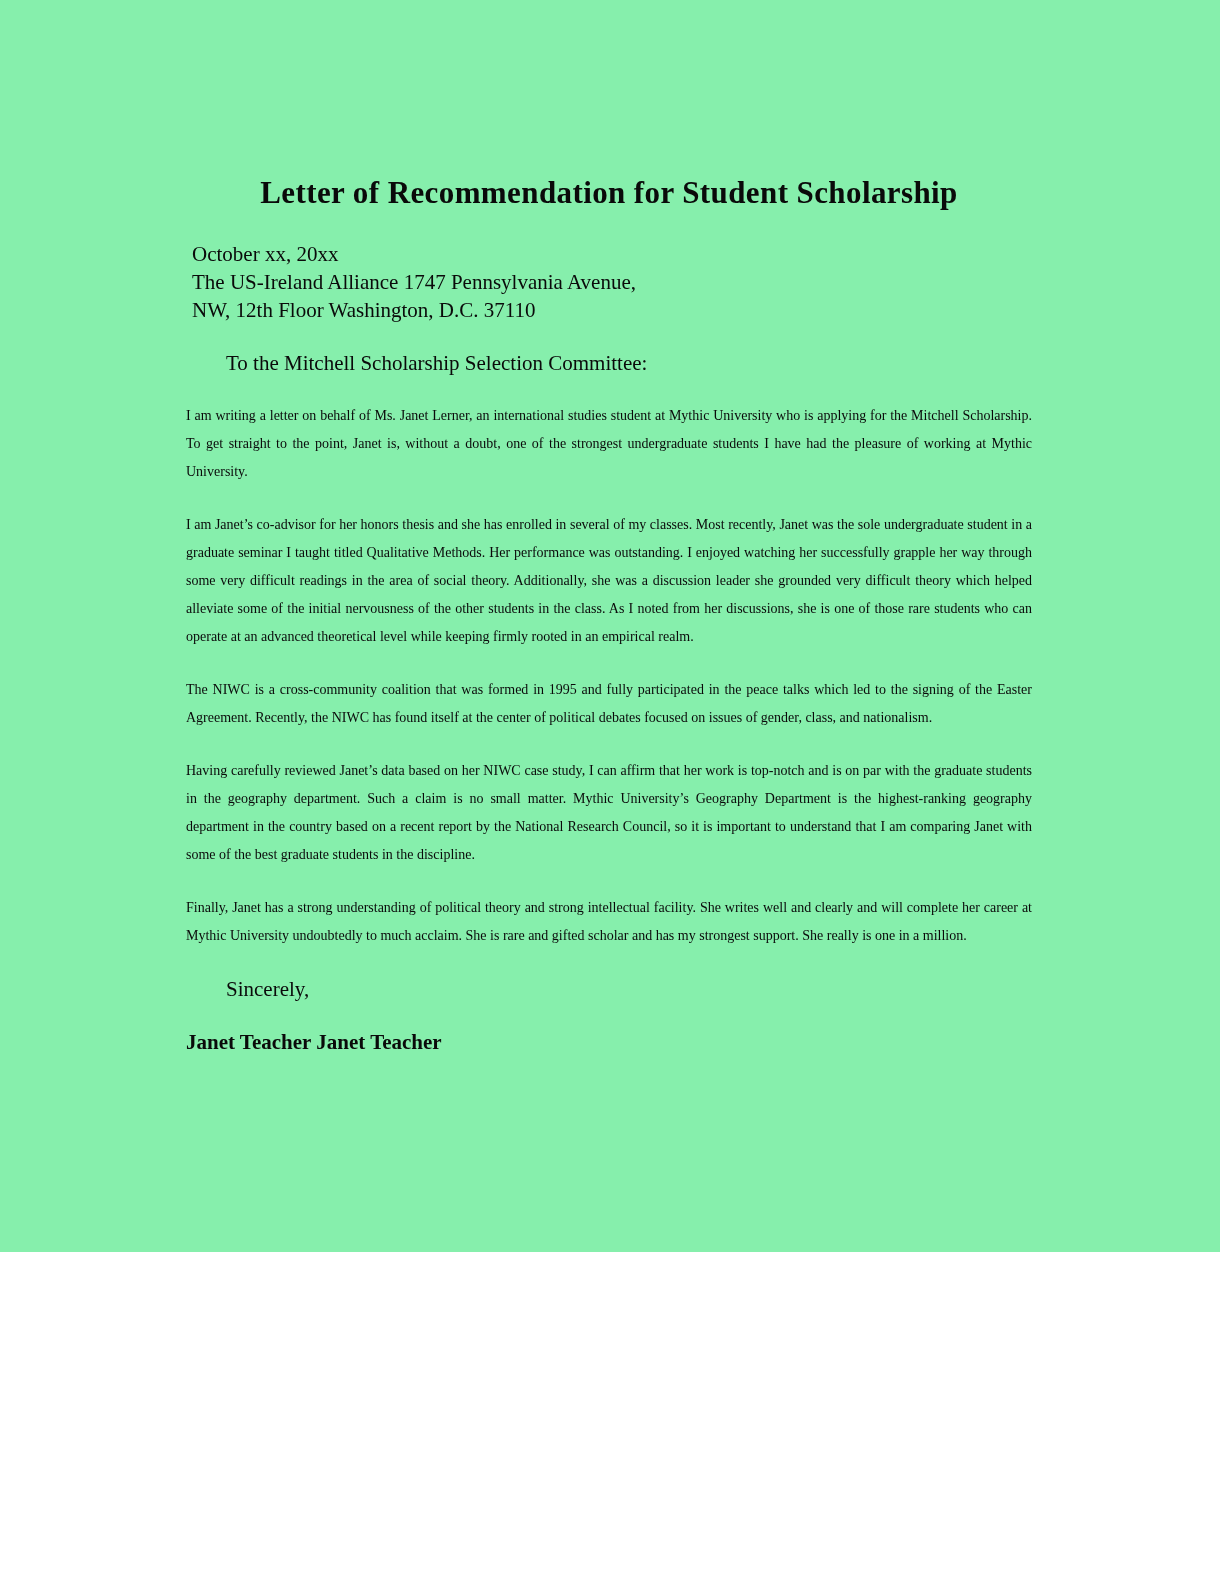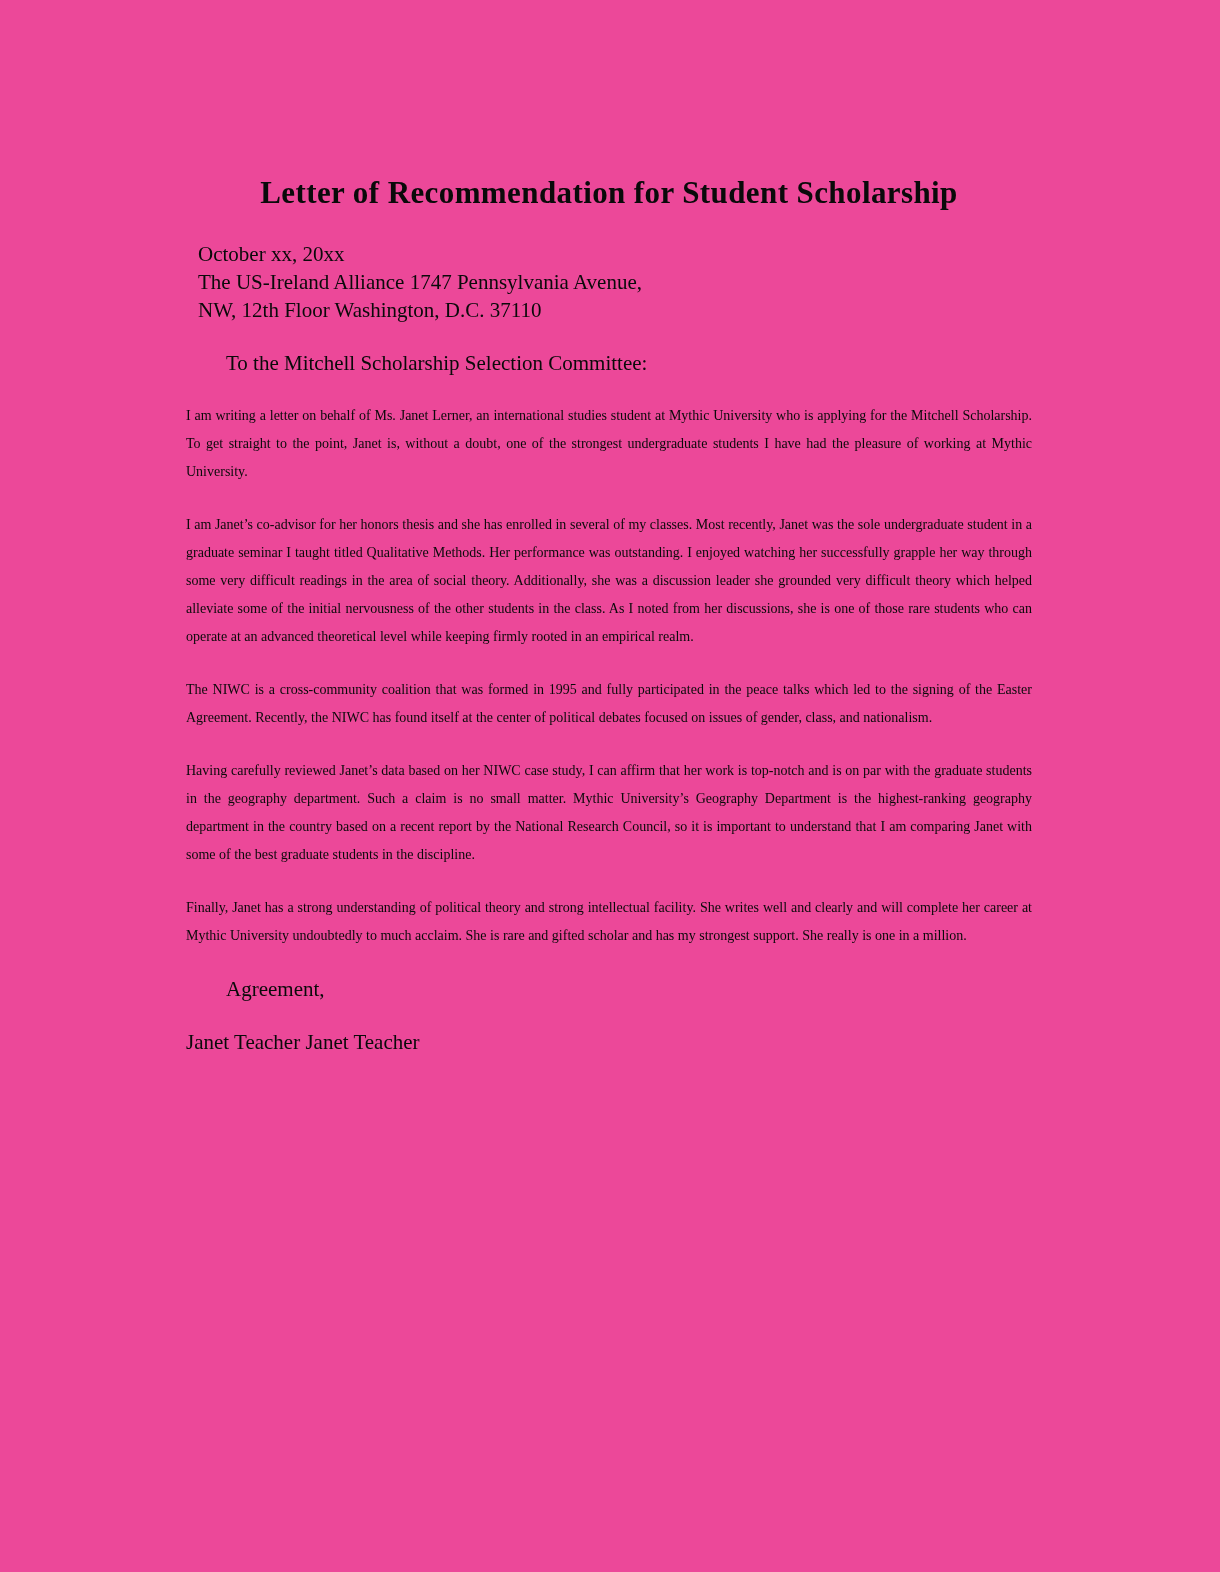--- a/index.html
+++ b/index.html
@@ -3,60 +3,61 @@
 <meta charset="utf-8">
 <style>
   html, body {
     margin: 0;
     padding: 0;
     background: #ffffff;
   }
   .page {
     position: relative;
     width: 1220px;
-    height: 1572px;
-    background: #ec4899;
+    height: 1252px;
+    background: #86efac;
     overflow: hidden;
     font-family: "Liberation Serif", "DejaVu Serif", serif;
     color: #0a0a0a;
   }
   .content {
     position: absolute;
     left: 186px;
     top: 0;
     width: 846px;
   }
   .doc-title {
     margin: 174px 0 28px 0;
     text-align: center;
     font-size: 31px;
     line-height: 38px;
     font-weight: 700;
     letter-spacing: 0.4px;
     white-space: nowrap;
   }
   .header-block {
-    margin: 12px;
+    margin: 6px;
   }
   .text-line {
     font-size: 21px;
     line-height: 28px;
   }
   .block {
     margin-top: 25px;
     margin-left: 40px;
   }
   .para {
     margin: 25px 0 0 0;
     font-size: 14px;
     line-height: 28px;
     text-align: justify;
   }
   .sig-block {
     margin-top: 25px;
+    font-weight: bold;
   }
 </style>
 </head>
 <body>
 
 <div class="page">
   <div class="content">
 
     <h1 class="doc-title">Letter of Recommendation for Student Scholarship</h1>
 
@@ -71,20 +72,20 @@
     <p class="para">I am writing a letter on behalf of Ms. Janet Lerner, an international studies student at Mythic University who is applying for the Mitchell Scholarship. To get straight to the point, Janet is, without a doubt, one of the strongest undergraduate students I have had the pleasure of working at Mythic University.</p>
 
     <p class="para">I am Janet’s co-advisor for her honors thesis and she has enrolled in several of my classes. Most recently, Janet was the sole undergraduate student in a graduate seminar I taught titled Qualitative Methods. Her performance was outstanding. I enjoyed watching her successfully grapple her way through some very difficult readings in the area of social theory. Additionally, she was a discussion leader she grounded very difficult theory which helped alleviate some of the initial nervousness of the other students in the class. As I noted from her discussions, she is one of those rare students who can operate at an advanced theoretical level while keeping firmly rooted in an empirical realm.</p>
 
     <p class="para">The NIWC is a cross-community coalition that was formed in 1995 and fully participated in the peace talks which led to the signing of the Easter Agreement. Recently, the NIWC has found itself at the center of political debates focused on issues of gender, class, and nationalism.</p>
 
     <p class="para">Having carefully reviewed Janet’s data based on her NIWC case study, I can affirm that her work is top-notch and is on par with the graduate students in the geography department. Such a claim is no small matter. Mythic University’s Geography Department is the highest-ranking geography department in the country based on a recent report by the National Research Council, so it is important to understand that I am comparing Janet with some of the best graduate students in the discipline.</p>
 
     <p class="para">Finally, Janet has a strong understanding of political theory and strong intellectual facility. She writes well and clearly and will complete her career at Mythic University undoubtedly to much acclaim. She is rare and gifted scholar and has my strongest support. She really is one in a million.</p>
 
-    <div class="text-line block">Agreement,</div>
+    <div class="text-line block">Sincerely,</div>
 
     <div class="sig-block">
       <div class="text-line">Janet Teacher Janet Teacher</div>
     </div>
 
   </div>
 </div>
 
 </body></html>

